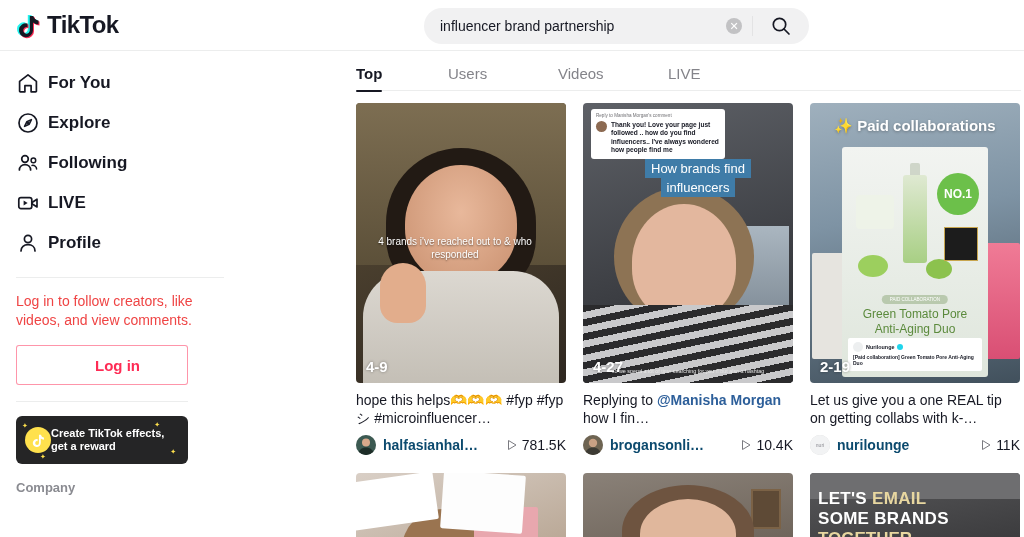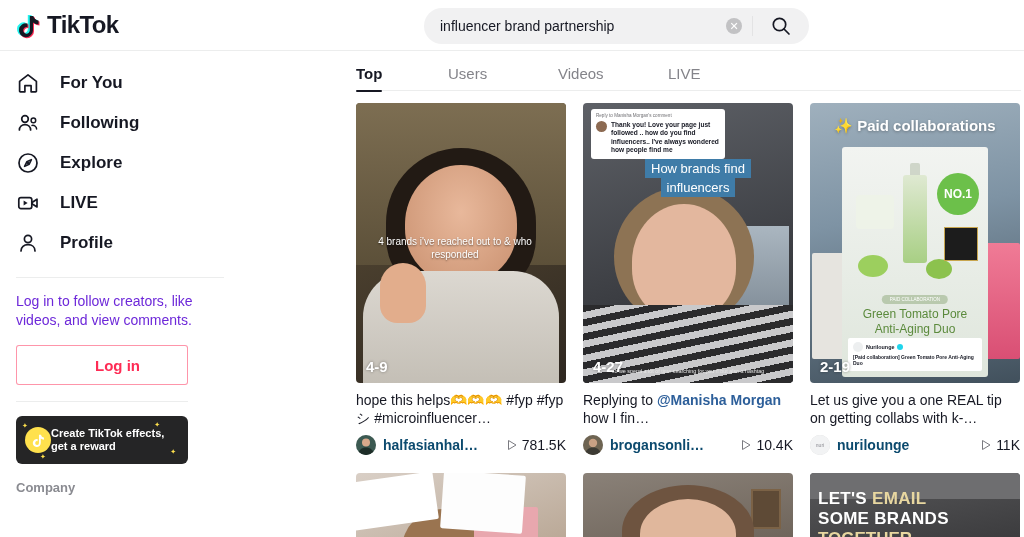--- a/index.html
+++ b/index.html
@@ -58,30 +58,30 @@
 
   
   .sidebar {
     position: absolute; top: 51px; left: 0;
     width: 240px; height: 486px;
     background: #fff;
     padding: 12px 16px 0 16px;
   }
   .nav-item {
     display: flex; align-items: center;
-    gap: 20px; height: 40px;
+    gap: 8px; height: 40px;
     cursor: pointer; color: #161823;
   }
   .nav-icon { width: 24px; height: 24px; flex: none; display: block; }
   .nav-label { font-size: 17px; font-weight: bold; }
 
   .divider { height: 1px; background: #eceded; margin: 14px 0 0 0; }
 
   .login-prompt {
-    font-size: 14px; color: #6d28d9;
+    font-size: 14px; color: #ef4444;
     line-height: 19px; margin-top: 14px; padding-right: 6px;
   }
   .login-btn {
     margin-top: 15px; width: 172px; height: 40px;
     border: 1px solid rgba(254,44,85,.5);
     border-radius: 3px; background: #fff;
     color: #fe2c55; font-size: 15px; font-weight: bold;
     cursor: pointer; font-family: "Liberation Sans", sans-serif; padding-left: 31px;
   }
   .divider2 { height: 1px; background: #eceded; margin: 16px 0 0 0; width: 172px; }
@@ -350,35 +350,35 @@
 
   <div class="nav-item">
     <svg class="nav-icon" viewBox="0 0 24 24">
       <path d="M3.6 10.4 12 3.8l8.4 6.6V20a.8.8 0 0 1-.8.8h-4.5v-6.1H8.9v6.1H4.4a.8.8 0 0 1-.8-.8z" fill="none" stroke="#161823" stroke-width="1.7" stroke-linejoin="round"></path>
     </svg>
     <span class="nav-label">For You</span>
   </div>
 
   <div class="nav-item">
     <svg class="nav-icon" viewBox="0 0 24 24">
+      <circle cx="12" cy="12" r="9" fill="none" stroke="#161823" stroke-width="1.7"></circle>
+      <path d="M15.4 8.6 10.8 10.8 8.6 15.4 13.2 13.2z" fill="none" stroke="#161823" stroke-width="1.6" stroke-linejoin="round"></path>
+      <circle cx="12" cy="12" r="1.2" fill="#161823"></circle>
+    </svg>
+    <span class="nav-label">Explore</span>
+  </div>
+
+  <div class="nav-item">
+    <svg class="nav-icon" viewBox="0 0 24 24">
       <circle cx="9" cy="8" r="3.3" fill="none" stroke="#161823" stroke-width="1.7"></circle>
       <path d="M3.4 19c0-3.3 2.5-5.4 5.6-5.4s5.6 2.1 5.6 5.4" fill="none" stroke="#161823" stroke-width="1.7" stroke-linecap="round"></path>
       <circle cx="17.4" cy="9.4" r="2.3" fill="none" stroke="#161823" stroke-width="1.5"></circle>
       <path d="M16 14.4c2.6-.3 4.6 1.3 4.6 3.6" fill="none" stroke="#161823" stroke-width="1.5" stroke-linecap="round"></path>
     </svg>
     <span class="nav-label">Following</span>
-  </div>
-
-  <div class="nav-item">
-    <svg class="nav-icon" viewBox="0 0 24 24">
-      <circle cx="12" cy="12" r="9" fill="none" stroke="#161823" stroke-width="1.7"></circle>
-      <path d="M15.4 8.6 10.8 10.8 8.6 15.4 13.2 13.2z" fill="none" stroke="#161823" stroke-width="1.6" stroke-linejoin="round"></path>
-      <circle cx="12" cy="12" r="1.2" fill="#161823"></circle>
-    </svg>
-    <span class="nav-label">Explore</span>
   </div>
 
   <div class="nav-item">
     <svg class="nav-icon" viewBox="0 0 24 24">
       <rect x="2.8" y="6.6" width="13" height="11" rx="2.2" fill="none" stroke="#161823" stroke-width="1.7"></rect>
       <path d="M16.4 11.2 21 8.2v7.8l-4.6-3z" fill="none" stroke="#161823" stroke-width="1.7" stroke-linejoin="round"></path>
       <path d="M7.6 9.6 11.6 12l-4 2.4z" fill="#161823"></path>
     </svg>
     <span class="nav-label">LIVE</span>
   </div>

